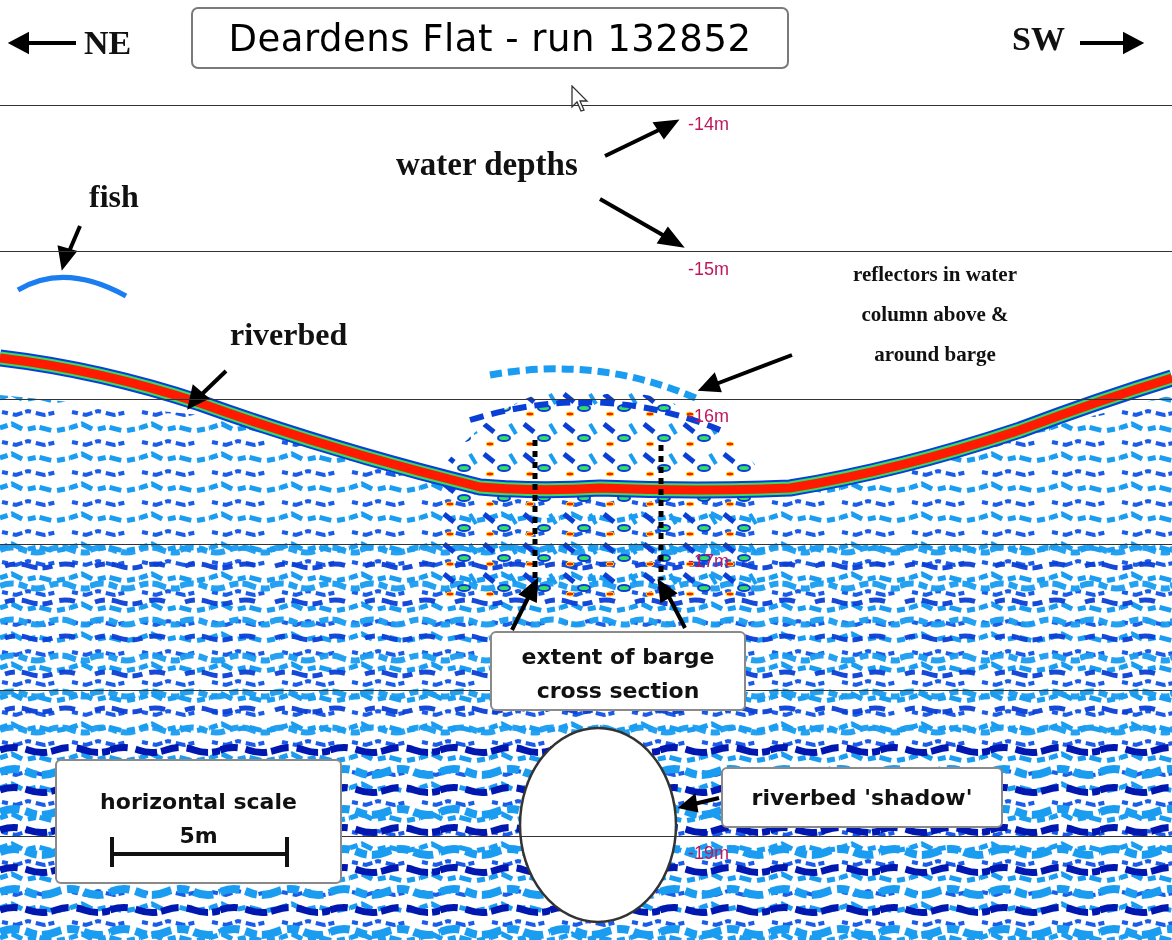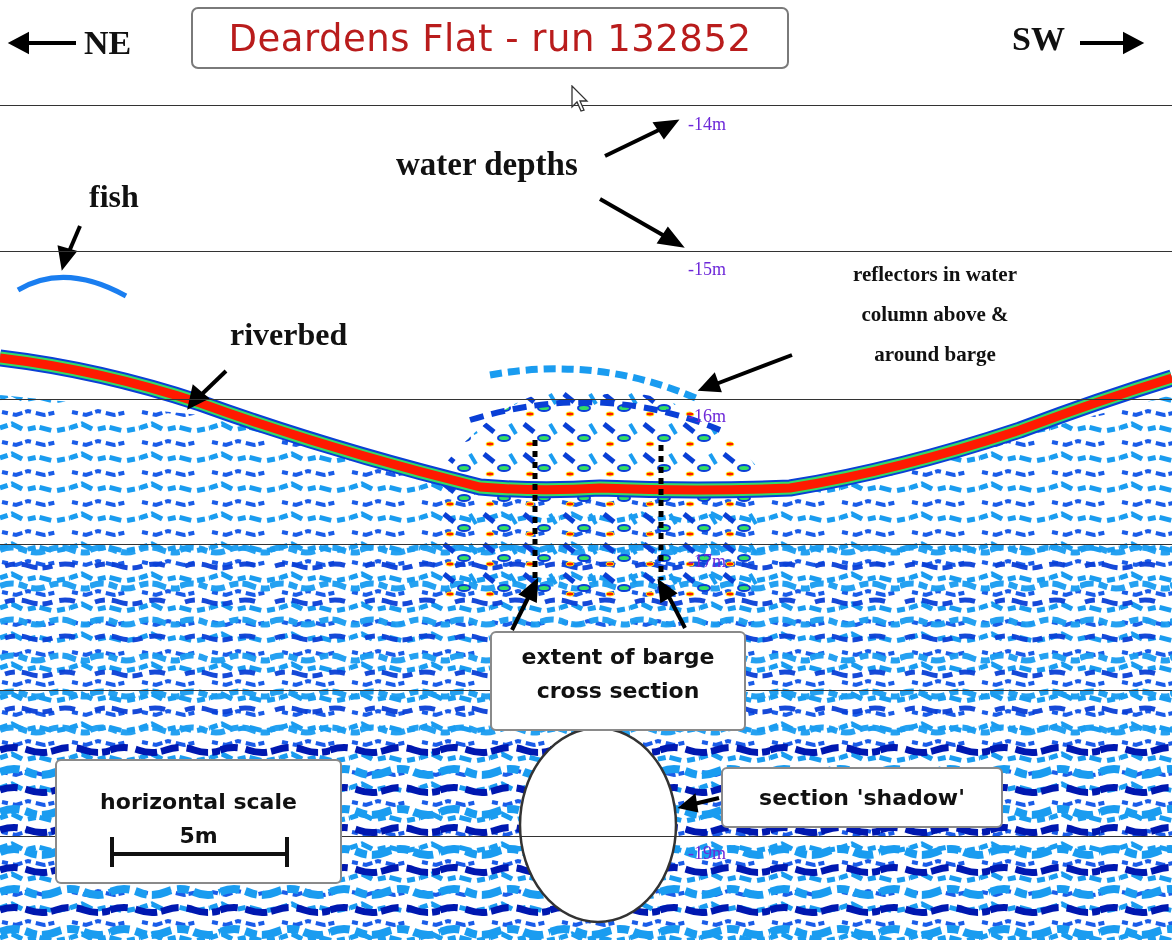--- a/index.html
+++ b/index.html
@@ -1,22 +1,22 @@
 <!DOCTYPE html>
 <html><head>
 <meta charset="utf-8">
 <style>
   html, body { margin:0; padding:0; background:#ffffff; }
   body { width:1172px; height:940px; position:relative; overflow:hidden; font-family:"DejaVu Sans", sans-serif; }
   .serif { font-family:"Liberation Serif", "DejaVu Serif", serif; font-weight:bold; color:#111; }
   .abs { position:absolute; }
   #sonar { position:absolute; left:0; top:0; width:1172px; height:940px; }
   .hline { position:absolute; left:0; width:1172px; height:0; border-top:1.5px solid #333; }
-  .depth { position:absolute; font-family:Liberation Serif, serif; font-size:18px; color:#6d28d9; }
-  .title-box { position:absolute; left:191px; top:7px; width:598px; height:62px; border:2px solid #7a7a7a; border-radius:7px; background:#fff; box-sizing:border-box; display:flex; align-items:center; justify-content:center; font-size:37px; color:#b91c1c; font-family:"DejaVu Sans", sans-serif; letter-spacing:0.5px; }
+  .depth { position:absolute; font-family:Liberation Sans, sans-serif; font-size:18px; color:#be185d; }
+  .title-box { position:absolute; left:191px; top:7px; width:598px; height:62px; border:2px solid #7a7a7a; border-radius:7px; background:#fff; box-sizing:border-box; display:flex; align-items:center; justify-content:center; font-size:37px; color:#000000; font-family:"DejaVu Sans", sans-serif; letter-spacing:0.5px; }
   .callout { position:absolute; background:#fff; border:2px solid #8a8a8a; border-radius:6px; box-sizing:border-box; text-align:center; font-family:"DejaVu Sans", sans-serif; color:#111; font-size:22px; line-height:34px; font-weight:bold; }
   .dir { position:absolute; font-size:34px; }
 </style>
 </head>
 <body>
 
 <svg id="sonar" viewBox="0 0 1172 940" xmlns="http://www.w3.org/2000/svg">
   <defs>
     <pattern id="layers" width="90" height="36" patternUnits="userSpaceOnUse">
       <path d="M0 10 q12 -5 24 0 t24 0 t24 0 t24 0" stroke="#1a9cf0" stroke-width="6" fill="none" stroke-dasharray="14 5 9 4"></path>
@@ -109,27 +109,27 @@
 
 <span class="abs serif" style="left:396px; top:146px; font-size:33px;">water depths</span>
 <span class="abs serif" style="left:89px; top:178px; font-size:32px;">fish</span>
 <span class="abs serif" style="left:230px; top:316px; font-size:32px;">riverbed</span>
 <div class="abs serif" style="left:790px; top:254px; width:290px; text-align:center; font-size:21px; line-height:40px;">
   <div>reflectors in water</div>
   <div>column above &amp;</div>
   <div>around barge</div>
 </div>
 
-<div class="callout" style="left:490px; top:631px; width:256px; height:100px; padding-top:7px; font-weight:bold;">
+<div class="callout" style="left:490px; top:631px; width:256px; height:80px; padding-top:7px; font-weight:bold;">
   <div>extent of barge</div>
   <div>cross section</div>
 </div>
 
 <div class="callout" style="left:721px; top:767px; width:282px; height:61px; line-height:57px;">
-  <span>section 'shadow'</span>
+  <span>riverbed 'shadow'</span>
 </div>
 
 <div class="callout" style="left:55px; top:759px; width:287px; height:125px; padding-top:24px;">
   <div>horizontal scale</div>
   <div>5m</div>
   <svg width="200" height="34" style="position:absolute; left:50px; top:74px;">
     <line x1="5" y1="2" x2="5" y2="32" stroke="#111" stroke-width="4"></line>
     <line x1="180" y1="2" x2="180" y2="32" stroke="#111" stroke-width="4"></line>
     <line x1="5" y1="19" x2="180" y2="19" stroke="#111" stroke-width="4"></line>
   </svg>

